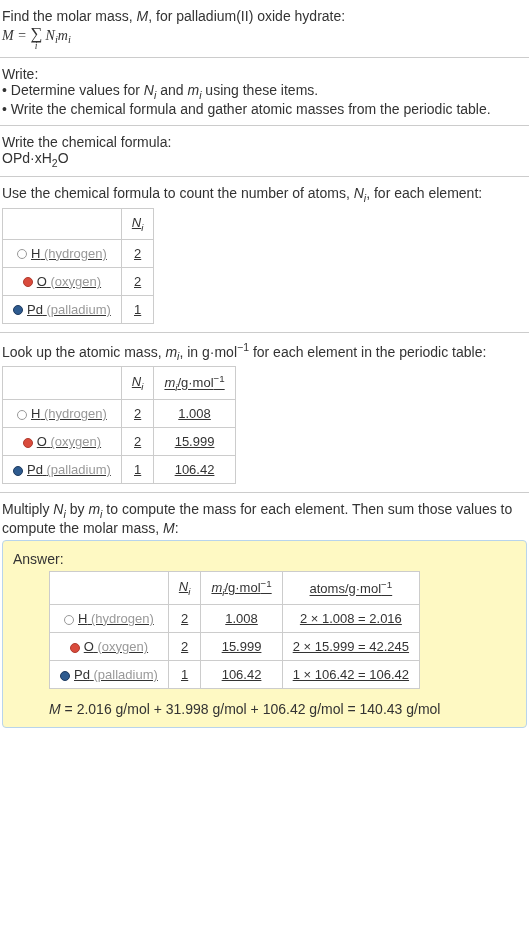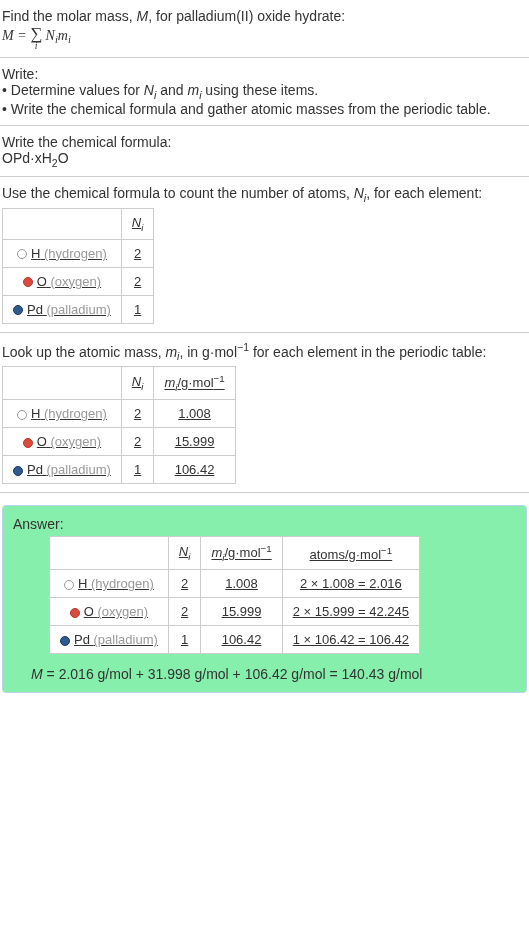--- a/index.html
+++ b/index.html
@@ -82,37 +82,37 @@
       background: #2e5b8f;
       border: 1px solid #1e3a5f;
     }
     .element-name {
       color: #999;
     }
     .center {
       text-align: center;
     }
     .answer-box {
-      background: #86efac;
+      background: #fef9c3;
       border: 1px solid #b8d4ec;
       border-radius: 4px;
       padding: 10px;
       margin-top: 4px;
     }
     .answer-box table {
       background: #fff;
       margin-left: 36px;
       margin-bottom: 12px;
       margin-top: 4px;
     }
     .answer-label {
       margin-bottom: 4px;
     }
     .final-formula {
-      margin-left: 18px;
+      margin-left: 36px;
     }
     .italic {
       font-style: italic;
     }
     .nowrap {
       white-space: nowrap;
     }
   </style>
 </head>
 <body>
@@ -192,20 +192,23 @@
     <tr>
       <td><span class="element-circle circle-pd"></span><span>Pd</span> <span class="element-name">(palladium)</span></td>
       <td class="center">1</td>
       <td>106.42</td>
     </tr>
   </tbody>
     </table>
 </div>
 
 <div class="section" style="border-bottom:none;">
+  <div>
+    <span>Multiply </span><span class="italic">N</span><span class="sub italic">i</span><span> by </span><span class="italic">m</span><span class="sub italic">i</span><span> to compute the mass for each element. Then sum those values to compute the molar mass, </span><span class="italic">M</span><span>:</span>
+  </div>
 
   <div class="answer-box">
     <div class="answer-label">Answer:</div>
     <table>
       <tbody>
           <tr>
         <th></th>
         <th class="center"><span class="italic">N</span><span class="sub italic">i</span></th>
         <th><span class="italic">m</span><span class="sub italic">i</span><span>/g·mol</span><span class="sup">−1</span></th>
         <th class="center"><span>atoms/g·mol</span><span class="sup">−1</span></th>

